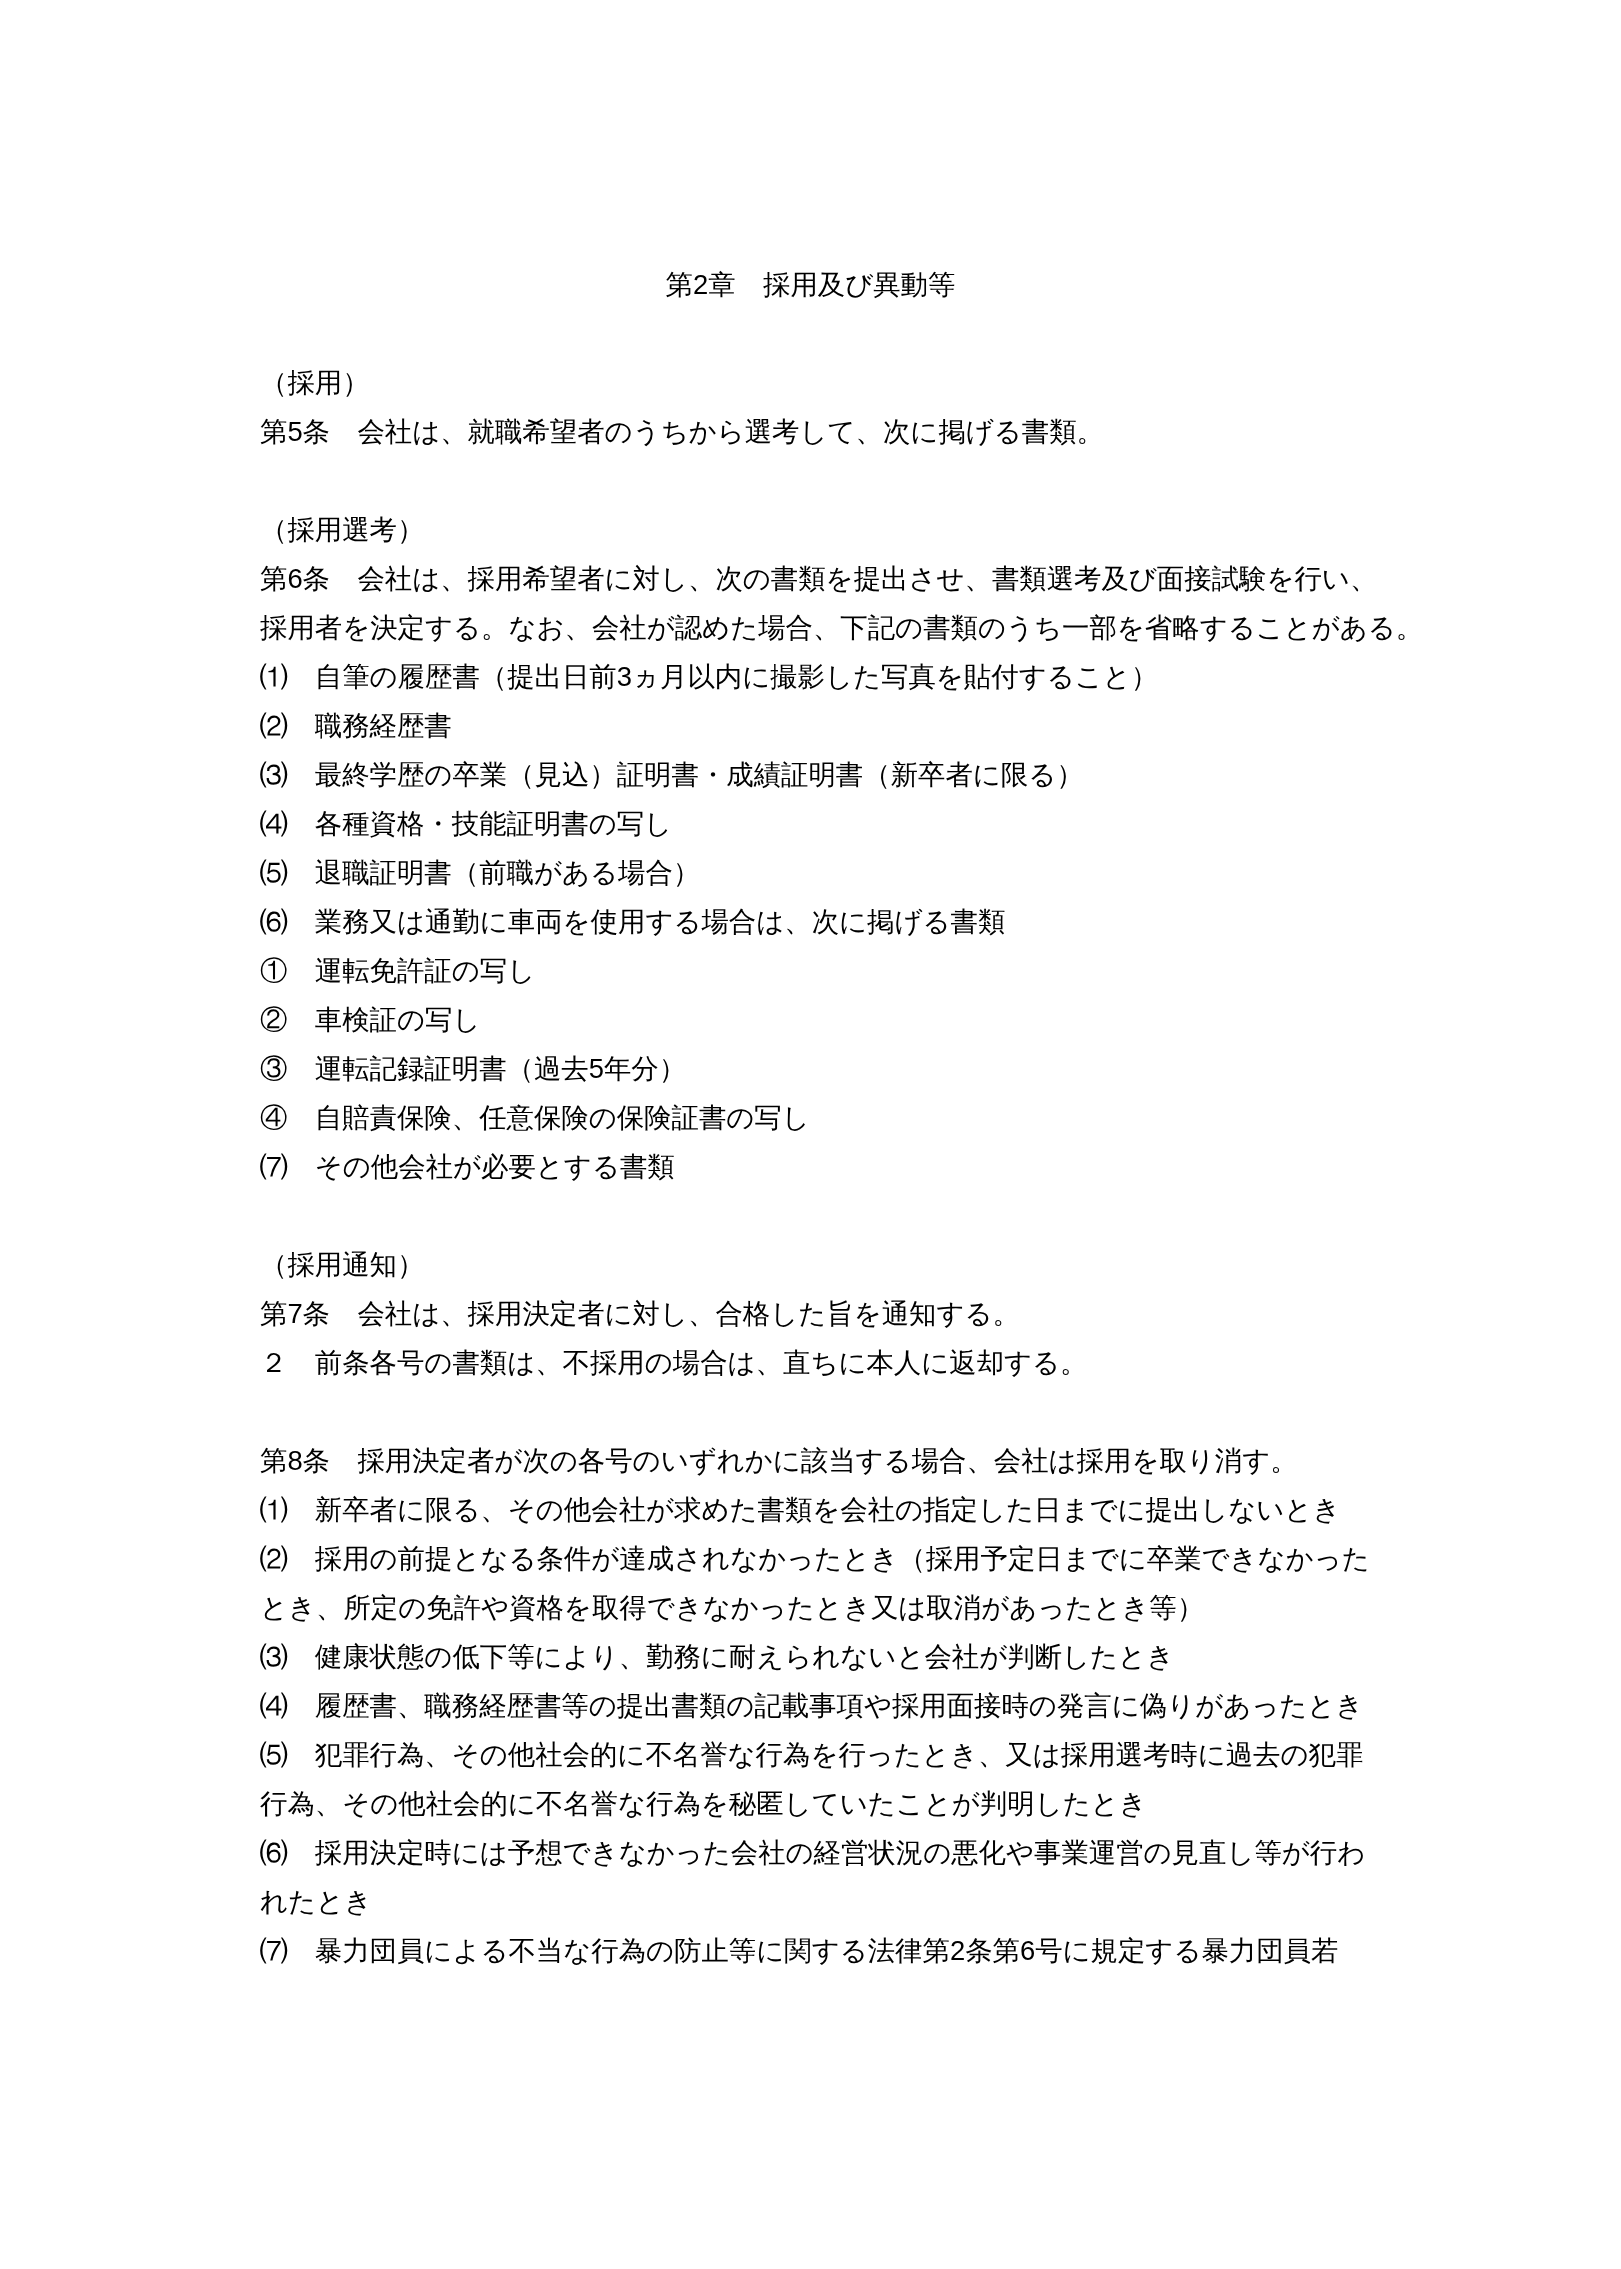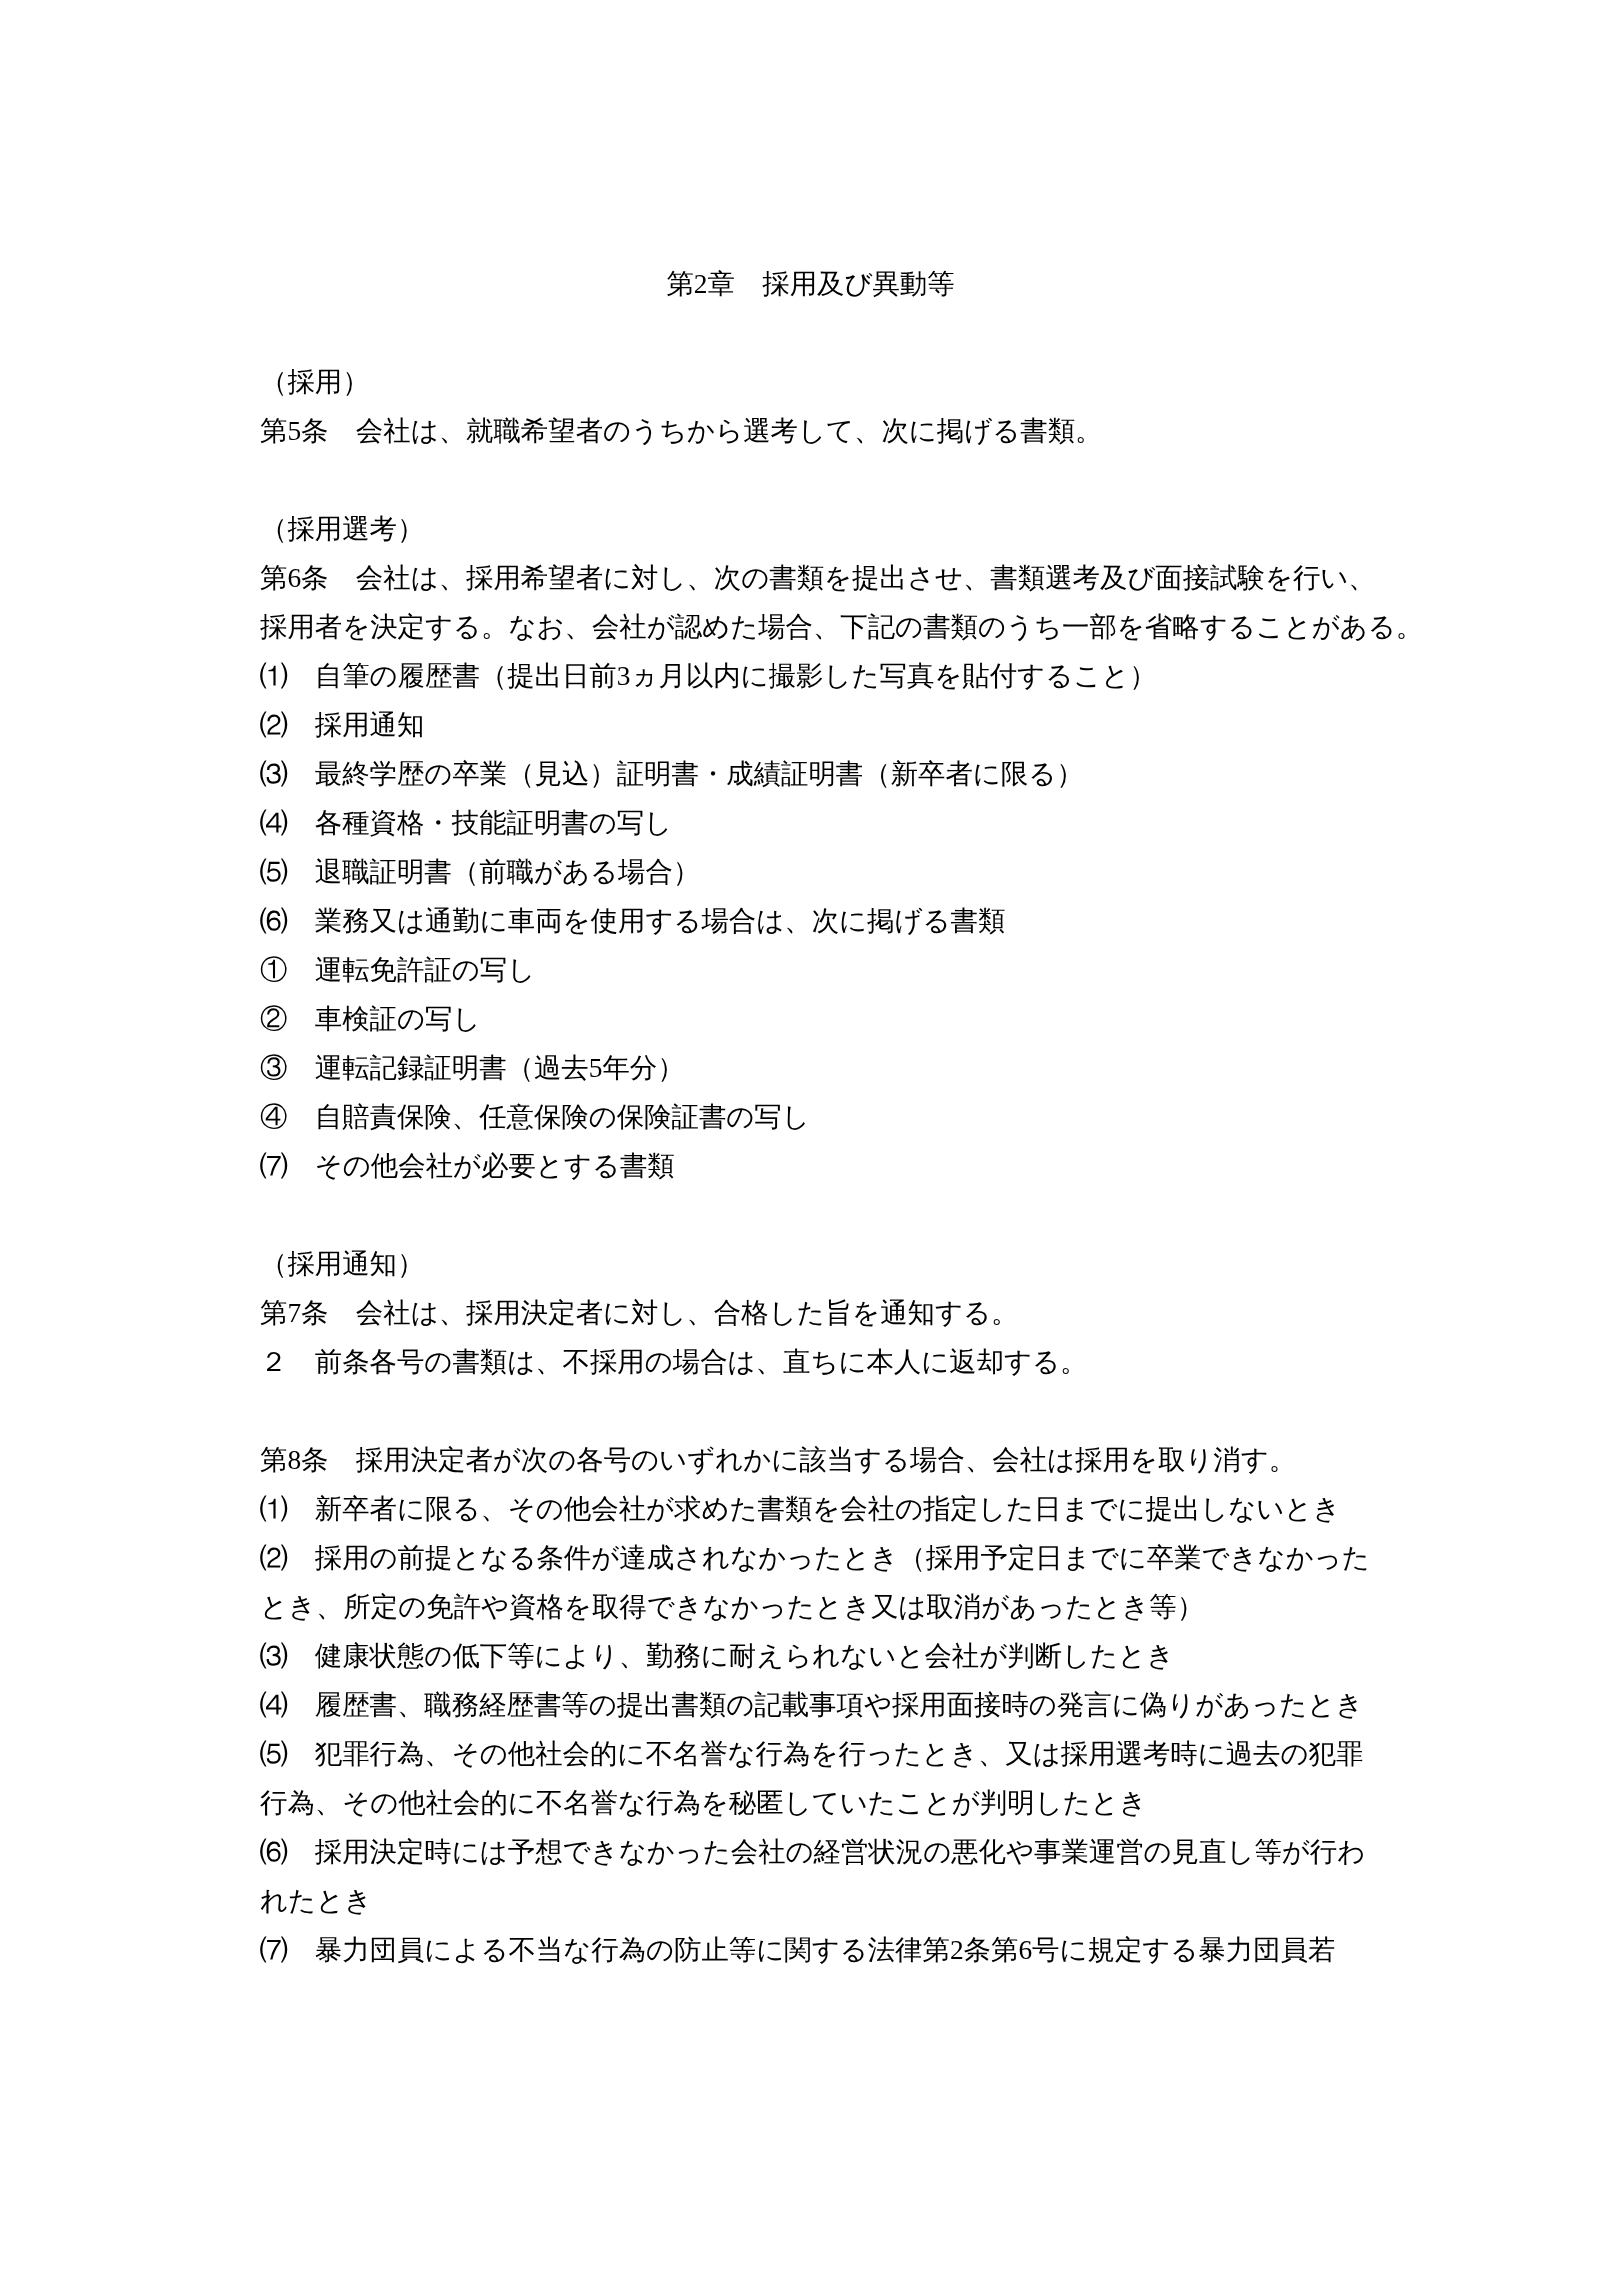--- a/index.html
+++ b/index.html
@@ -1,21 +1,21 @@
 <!DOCTYPE html>
 <html><head>
 <meta charset="utf-8">
 <style>
   html, body { margin: 0; padding: 0; background: #ffffff; }
   .page {
     position: relative;
     width: 1621px;
     height: 2269px;
     background: #ffffff;
-    font-family: Liberation Serif, serif;
+    font-family: Liberation Sans, sans-serif;
     color: #000000;
     overflow: hidden;
   }
   .chapter-title {
     position: absolute;
     top: 260px;
     left: 0;
     width: 100%;
     height: 49px;
     line-height: 49px;
@@ -51,21 +51,21 @@
     <div class="section">
       <div class="line">（採用）</div>
       <div class="line">第5条　会社は、就職希望者のうちから選考して、次に掲げる書類。</div>
     </div>
 
     <div class="section">
       <div class="line">（採用選考）</div>
       <div class="line">第6条　会社は、採用希望者に対し、次の書類を提出させ、書類選考及び面接試験を行い、</div>
       <div class="line">採用者を決定する。なお、会社が認めた場合、下記の書類のうち一部を省略することがある。</div>
       <div class="line">⑴　自筆の履歴書（提出日前3ヵ月以内に撮影した写真を貼付すること）</div>
-      <div class="line">⑵　採用通知</div>
+      <div class="line">⑵　職務経歴書</div>
       <div class="line">⑶　最終学歴の卒業（見込）証明書・成績証明書（新卒者に限る）</div>
       <div class="line">⑷　各種資格・技能証明書の写し</div>
       <div class="line">⑸　退職証明書（前職がある場合）</div>
       <div class="line">⑹　業務又は通勤に車両を使用する場合は、次に掲げる書類</div>
       <div class="line">①　運転免許証の写し</div>
       <div class="line">②　車検証の写し</div>
       <div class="line">③　運転記録証明書（過去5年分）</div>
       <div class="line">④　自賠責保険、任意保険の保険証書の写し</div>
       <div class="line">⑺　その他会社が必要とする書類</div>
     </div>

